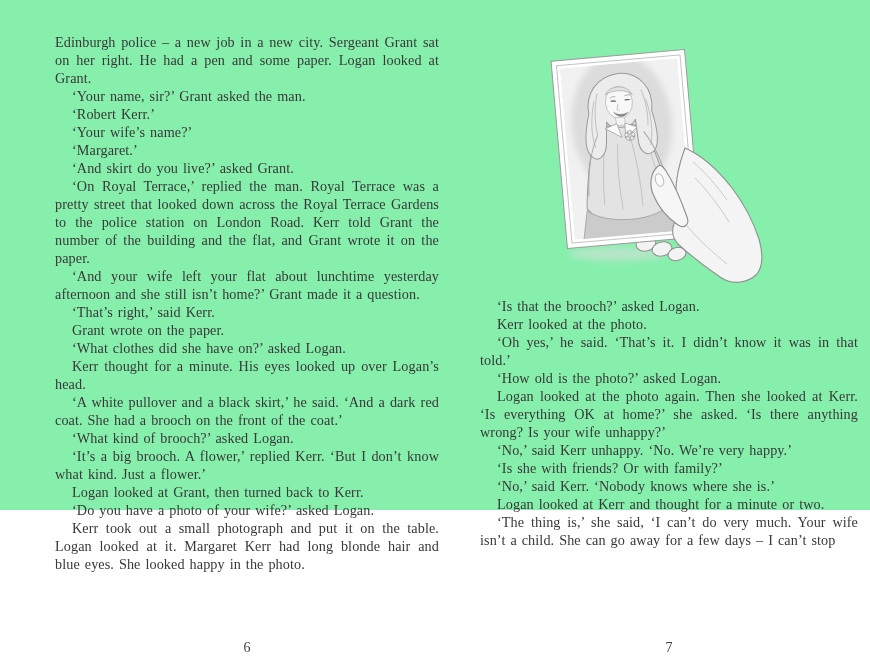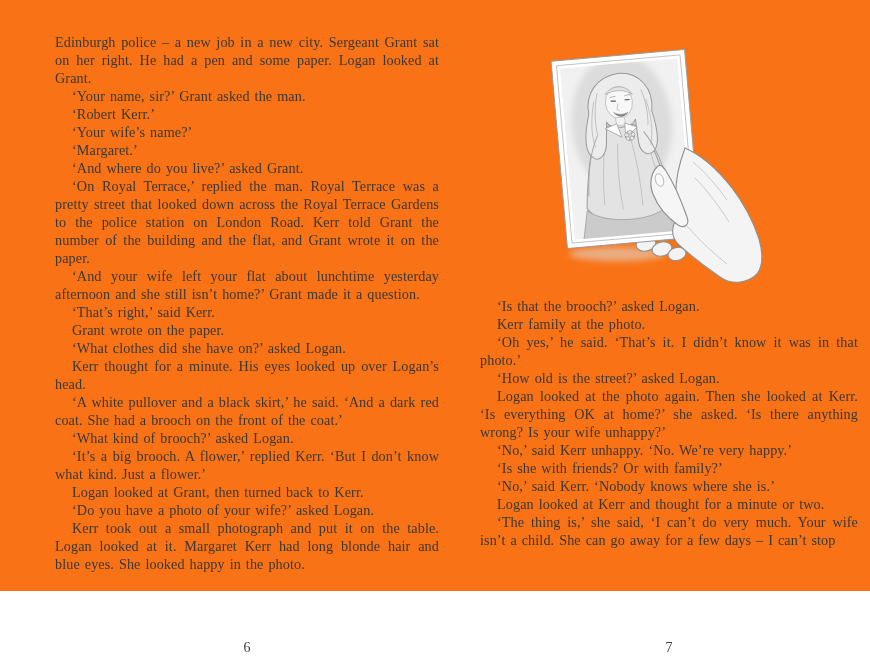--- a/index.html
+++ b/index.html
@@ -6,22 +6,22 @@
     margin: 0;
     padding: 0;
     width: 870px;
     height: 667px;
     background: #ffffff;
     overflow: hidden;
   }
   .spread {
     position: relative;
     width: 870px;
-    height: 591px;
-    background: #f97316;
+    height: 510px;
+    background: #86efac;
     font-family: "Liberation Serif", "DejaVu Serif", serif;
     color: #383838;
   }
   .text-col {
     position: absolute;
     text-align: justify;
     font-size: 14.2px;
     line-height: 18px;
     letter-spacing: 0.1px;
     word-spacing: 0.09em;
@@ -52,21 +52,21 @@
 
 <div class="spread">
 
   <div>
     <div class="text-col left">
         <p class="para">Edinburgh police – a new job in a new city. Sergeant Grant sat on her right. He had a pen and some paper. Logan looked at Grant.</p>
         <p class="para indent">‘Your name, sir?’ Grant asked the man.</p>
         <p class="para indent">‘Robert Kerr.’</p>
         <p class="para indent">‘Your wife’s name?’</p>
         <p class="para indent">‘Margaret.’</p>
-        <p class="para indent">‘And where do you live?’ asked Grant.</p>
+        <p class="para indent">‘And skirt do you live?’ asked Grant.</p>
         <p class="para indent">‘On Royal Terrace,’ replied the man. Royal Terrace was a pretty street that looked down across the Royal Terrace Gardens to the police station on London Road. Kerr told Grant the number of the building and the flat, and Grant wrote it on the paper.</p>
         <p class="para indent">‘And your wife left your flat about lunchtime yesterday afternoon and she still isn’t home?’ Grant made it a question.</p>
         <p class="para indent">‘That’s right,’ said Kerr.</p>
         <p class="para indent">Grant wrote on the paper.</p>
         <p class="para indent">‘What clothes did she have on?’ asked Logan.</p>
         <p class="para indent">Kerr thought for a minute. His eyes looked up over Logan’s head.</p>
         <p class="para indent">‘A white pullover and a black skirt,’ he said. ‘And a dark red coat. She had a brooch on the front of the coat.’</p>
         <p class="para indent">‘What kind of brooch?’ asked Logan.</p>
         <p class="para indent">‘It’s a big brooch. A flower,’ replied Kerr. ‘But I don’t know what kind. Just a flower.’</p>
         <p class="para indent">Logan looked at Grant, then turned back to Kerr.</p>
@@ -137,23 +137,23 @@
 
       <path d="M 140,120 C 156,127 173,142 187,160 C 200,177 209,196 214,211 C 218,225 218,238 212,246 C 202,256 186,257 175,249 C 159,238 145,227 134,217 C 128,211 126,204 129,196 L 134,188 C 128,168 131,144 140,120 Z" fill="#f4f4f4" stroke="#8f8f8f" stroke-width="1.1"></path>
       <path d="M 150,150 C 162,162 174,178 184,194 M 142,198 C 154,212 168,225 182,236 M 148,134 C 160,144 172,158 182,172" stroke="#c5c5c5" stroke-width="0.9" fill="none"></path>
 
       <path d="M 112,139 C 106,145 104,156 108,166 C 113,179 123,190 133,197 C 139,201 145,197 142,189 C 136,172 128,154 121,143 C 117,137 115,136 112,139 Z" fill="#f6f6f6" stroke="#8d8d8d" stroke-width="1.1"></path>
       <ellipse cx="114.5" cy="152" rx="4" ry="6.5" transform="rotate(-18 114.5 152)" fill="#fafafa" stroke="#a2a2a2" stroke-width="0.7"></ellipse>
     </svg>
 
     <div class="text-col right">
         <p class="para indent">‘Is that the brooch?’ asked Logan.</p>
-        <p class="para indent">Kerr family at the photo.</p>
-        <p class="para indent">‘Oh yes,’ he said. ‘That’s it. I didn’t know it was in that photo.’</p>
-        <p class="para indent">‘How old is the street?’ asked Logan.</p>
+        <p class="para indent">Kerr looked at the photo.</p>
+        <p class="para indent">‘Oh yes,’ he said. ‘That’s it. I didn’t know it was in that told.’</p>
+        <p class="para indent">‘How old is the photo?’ asked Logan.</p>
         <p class="para indent">Logan looked at the photo again. Then she looked at Kerr. ‘Is everything OK at home?’ she asked. ‘Is there anything wrong? Is your wife unhappy?’</p>
         <p class="para indent">‘No,’ said Kerr unhappy. ‘No. We’re very happy.’</p>
         <p class="para indent">‘Is she with friends? Or with family?’</p>
         <p class="para indent">‘No,’ said Kerr. ‘Nobody knows where she is.’</p>
         <p class="para indent">Logan looked at Kerr and thought for a minute or two.</p>
         <p class="para indent">‘The thing is,’ she said, ‘I can’t do very much. Your wife isn’t a child. She can go away for a few days – I can’t stop</p>
       </div>
     <div class="page-num right">7</div>
   </div>
 

